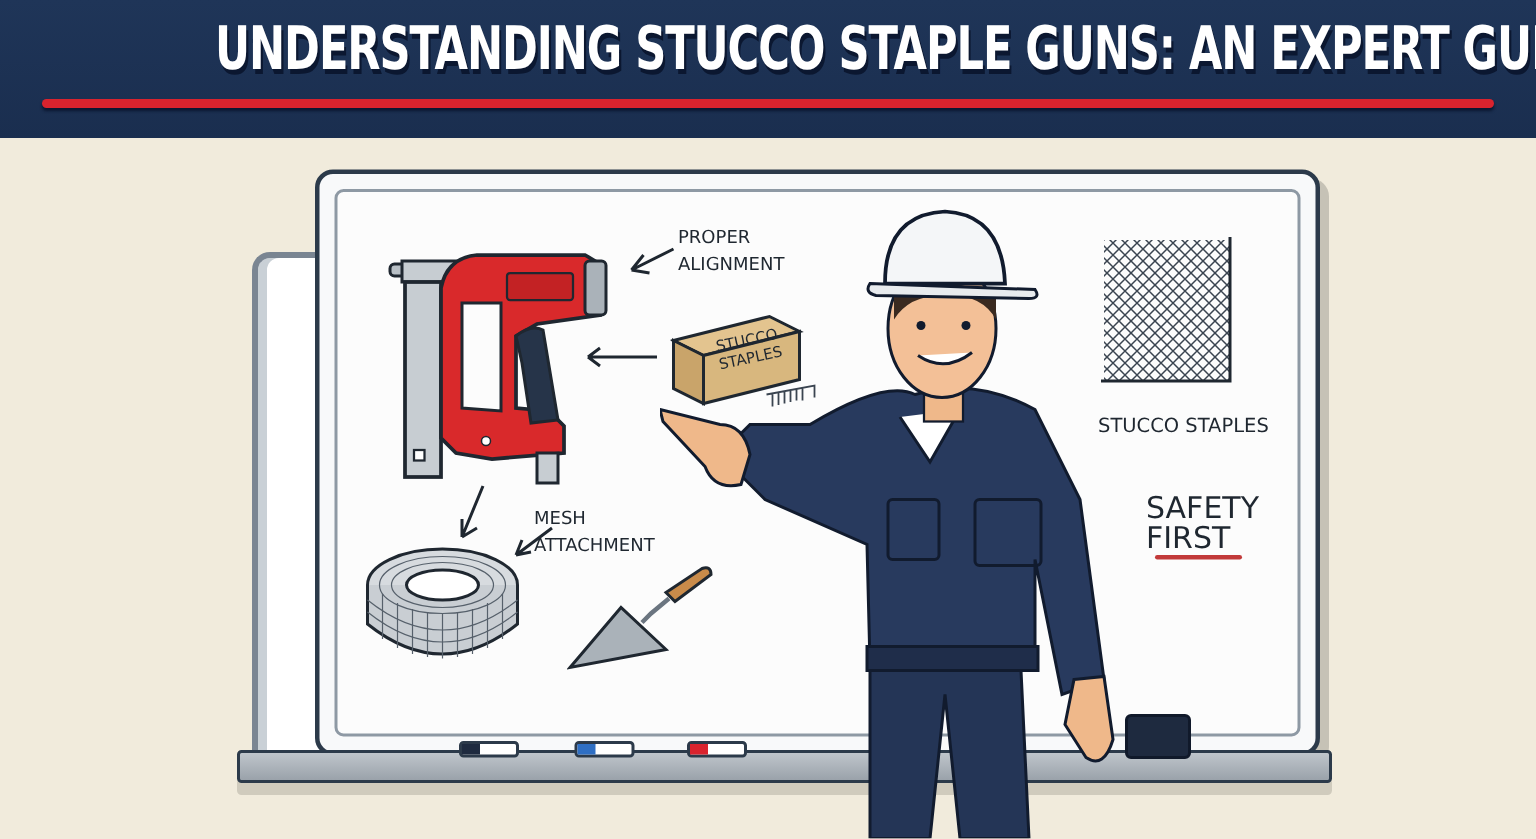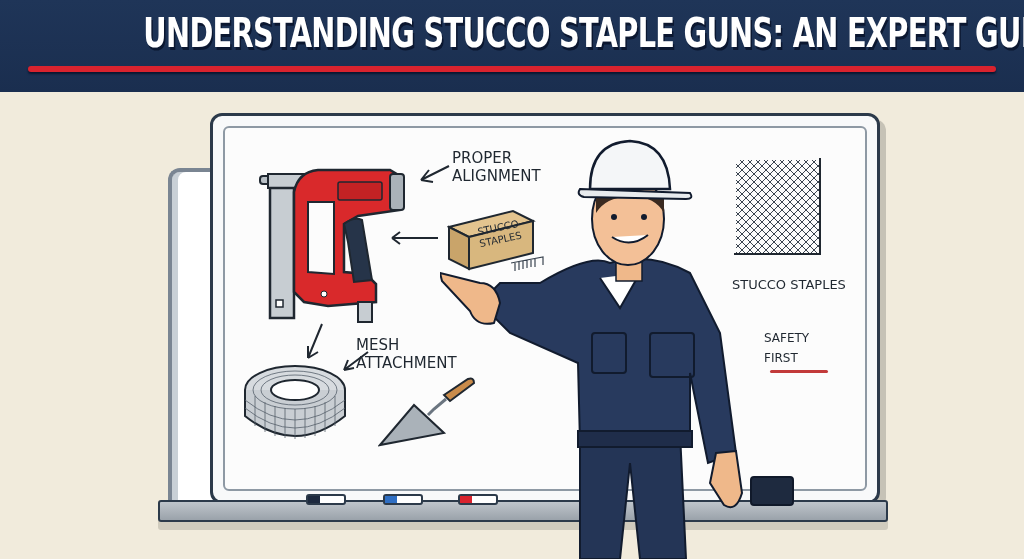--- a/index.html
+++ b/index.html
@@ -45,21 +45,21 @@
     position:absolute; left:158px; top:500px; width:726px; height:18px;
     background:linear-gradient(#bfc5cb,#9aa2aa);
     border:2px solid #2c3a4a; border-radius:3px;
     box-shadow:0 8px 0 #d0cbbd;
   }
   .marker { position:absolute; top:494px; width:36px; height:7px; border:2px solid #2c3a4a; border-radius:3px; background:#fff; }
   .marker .cap { position:absolute; left:0; top:0; width:12px; height:100%; }
   .eraser { position:absolute; left:750px; top:476px; width:40px; height:26px; background:#1e2a3f; border-radius:4px; border:2px solid #10192a; }
   .label {
     position:absolute; color:#1f2730; font-family:"DejaVu Sans", sans-serif;
-    font-size:15px; line-height:18px; text-transform:uppercase;
+    font-size:12px; line-height:18px; text-transform:uppercase;
   }
   .arrow { position:absolute; }
   .gun { position:absolute; left:258px; top:162px; }
   .box { position:absolute; left:447px; top:207px; }
   .coil { position:absolute; left:240px; top:360px; }
   .trowel { position:absolute; left:378px; top:375px; }
   .mesh { position:absolute; left:734px; top:158px; }
   .worker { position:absolute; left:440px; top:133px; }
   .underline-red { position:absolute; left:770px; top:370px; width:58px; height:3px; background:#c23a3a; border-radius:2px; }
 </style>
@@ -147,21 +147,21 @@
   <defs>
     <pattern id="diamond" width="8" height="8" patternUnits="userSpaceOnUse">
       <path d="M0 4 L4 0 L8 4 L4 8 Z" fill="none" stroke="#3a4450" stroke-width="1"></path>
     </pattern>
   </defs>
   <rect x="2" y="2" width="84" height="94" fill="url(#diamond)"></rect>
   <path d="M86 0 L86 96 L0 96" stroke="#1f2730" stroke-width="2" fill="none"></path>
 </svg>
 <div class="label" style="left:732px;top:276px;font-size:13px">STUCCO STAPLES</div>
 
-<div class="label" style="left:764px;top:328px;font-size:12px;line-height:20px">
+<div class="label" style="left:764px;top:328px;font-size:20px;line-height:20px">
   <div>SAFETY</div>
   <div>FIRST</div>
 </div>
 <div class="underline-red"></div>
 
 <div class="tray"></div>
 <div class="marker" style="left:306px">
     <div class="cap" style="background:#1e2a3f"></div>
   </div>
 <div class="marker" style="left:383px">

